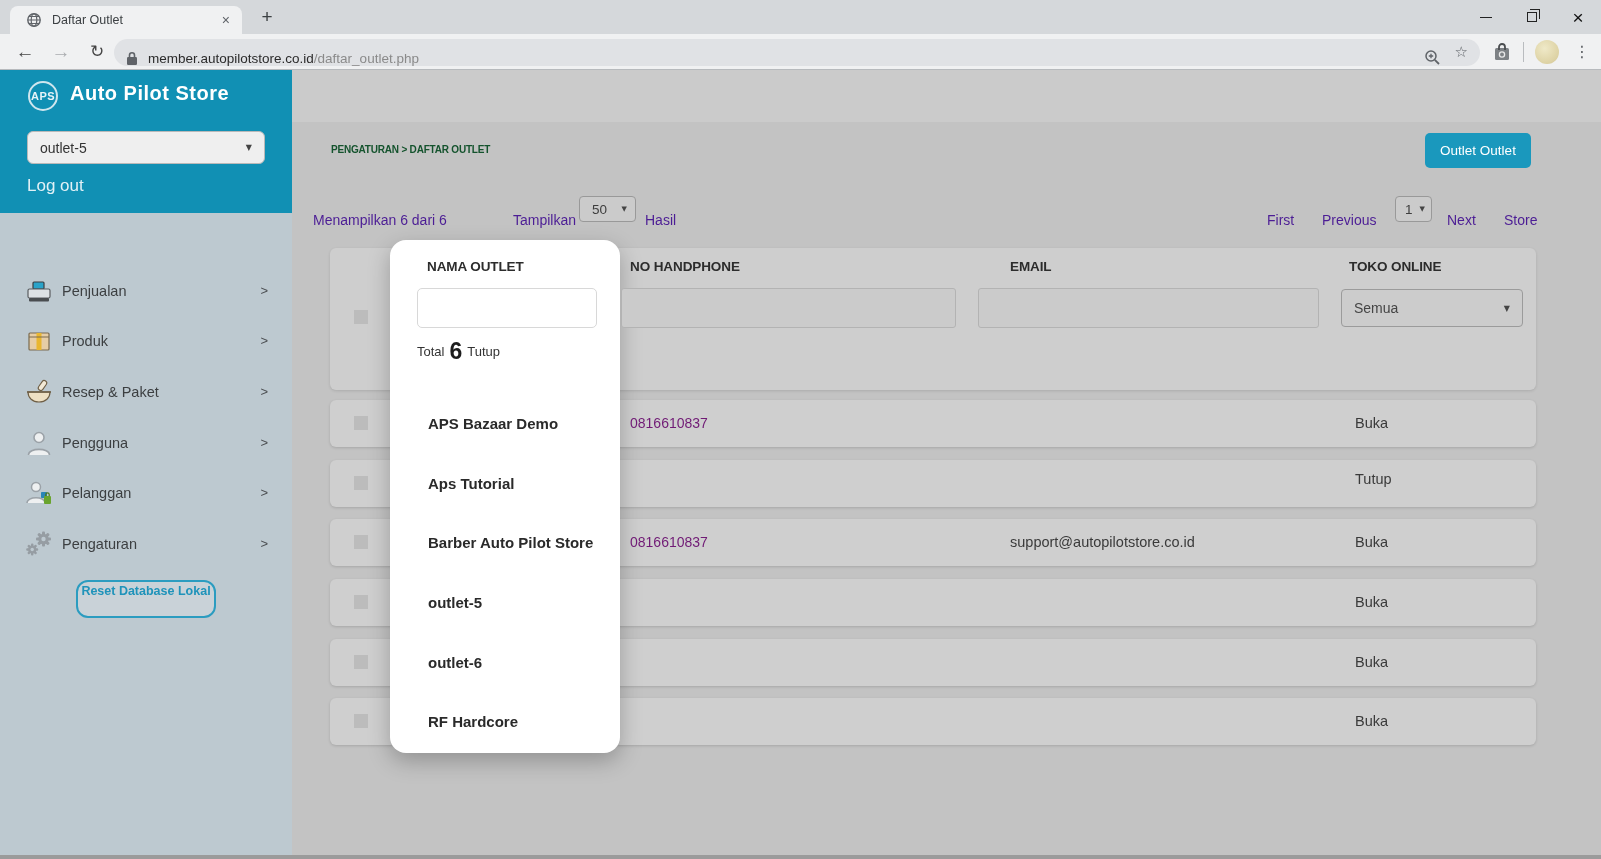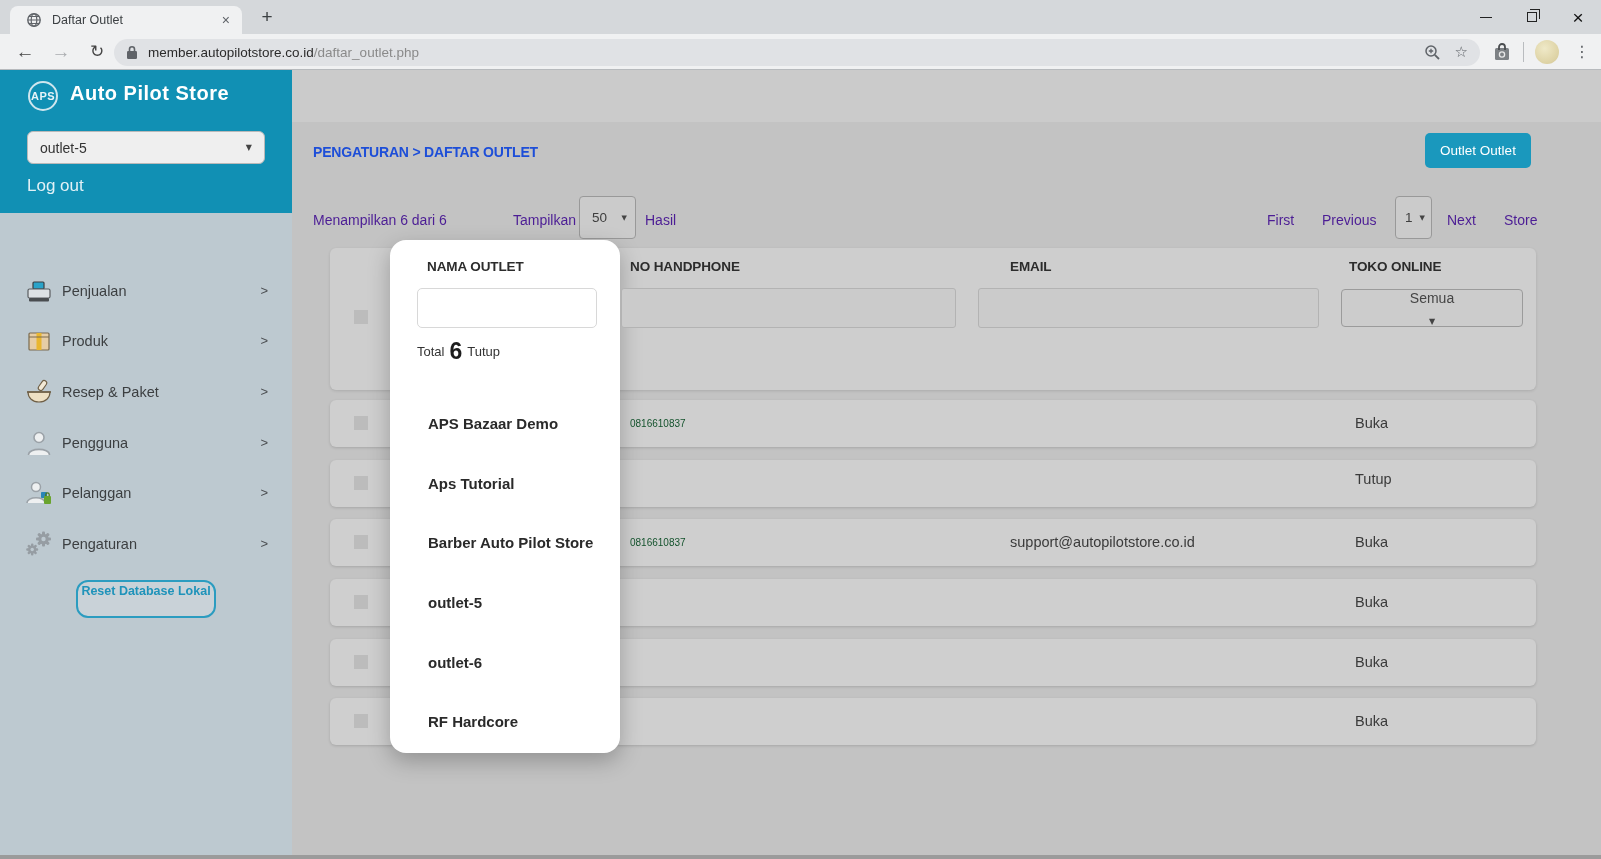--- a/index.html
+++ b/index.html
@@ -25,21 +25,21 @@
   .win-close-glyph { font-size:19px; line-height:19px; color:#111; }
 
   .toolbar { position:absolute; left:0; top:34px; width:1601px; height:36px; background:#f0f1f2;
              border-bottom:1px solid #b7babd; }
   .nav-btn { position:absolute; top:3px; width:30px; height:30px; text-align:center; line-height:30px;
              font-size:19px; color:#454545; }
   .nav-back { left:10px; }
   .nav-fwd { left:46px; color:#a9acaf; }
   .nav-reload { left:82px; font-size:17px; }
   .omnibox { position:absolute; left:114px; top:5px; width:1366px; height:27px; background:#e0e2e5;
-             border-radius:14px; display:flex; align-items:center; padding:0 12px; }
+             border-radius:14px; display:flex; align-items:flex-end; padding:0 12px; }
   .lock-icon { width:12px; height:15px; flex:0 0 auto; }
   .url-text { margin-left:10px; font-size:13.5px; flex:1 1 auto; white-space:nowrap; overflow:hidden; }
   .url-domain { color:#2b2b2b; }
   .url-path { color:#8a8a8a; }
   .omni-icon { flex:0 0 auto; margin-left:14px; font-size:15px; color:#5f6368; line-height:27px; }
   .ext-bag { position:absolute; left:1492px; top:8px; width:20px; height:20px; }
   .toolbar-sep { position:absolute; left:1523px; top:8px; width:0; height:20px; border-left:1px solid #b9bcbf; }
   .avatar { position:absolute; left:1535px; top:6px; width:24px; height:24px; border-radius:50%;
             background:radial-gradient(circle at 40% 35%, #efe9c8 0%, #ddd2a4 70%, #c9bd8d 100%); }
   .kebab { position:absolute; left:1572px; top:4px; width:20px; height:28px; text-align:center;
@@ -65,30 +65,30 @@
   .menu-label { position:absolute; left:62px; top:0; height:50px; line-height:50px; font-size:14.5px; color:#3c3f41; }
   .menu-chevron { position:absolute; right:24px; top:0; height:50px; line-height:50px; font-size:13px; color:#4c4f52; }
   .mi-0 { top:145px; } .mi-1 { top:196px; } .mi-2 { top:246px; } .mi-3 { top:297px; }
   .mi-4 { top:348px; } .mi-5 { top:398px; } .mi-6 { top:449px; }
   .reset-btn { position:absolute; left:76px; top:510px; width:140px; height:38px; border:2px solid #2b9cc0;
                border-radius:12px; color:#1f93ba; font-size:12.5px; font-weight:bold; text-align:center;
                line-height:19px; background:rgba(255,255,255,0.18); }
 
   
   .main-topband { position:absolute; left:292px; top:70px; width:1309px; height:52px; background:#cbcbcb; }
-  .breadcrumb { position:absolute; left:313px; top:144px; font-size:14px; font-weight:bold; color:#1d4ed8;
+  .breadcrumb { position:absolute; left:331px; top:144px; font-size:10px; font-weight:bold; color:#14532d;
                 letter-spacing:-0.2px; }
   .add-btn { position:absolute; left:1425px; top:133px; width:106px; height:35px; background:#1a98bd;
              border-radius:5px; color:#ffffff; font-size:13.5px; text-align:center; line-height:35px; }
 
   .ctrl-text { position:absolute; top:207px; font-size:14px; color:#4c1d95; line-height:27px; }
   .showing { left:313px; }
   .lbl-tampilkan { left:513px; }
   .lbl-hasil { left:645px; }
-  .mini-select { position:absolute; top:196px; height:43px; background:#cbcbcb; border:1px solid #999;
+  .mini-select { position:absolute; top:196px; height:26px; background:#cbcbcb; border:1px solid #999;
                  border-radius:4px; display:flex; align-items:center; font-size:13.5px; color:#3e3e3e; }
   .pagesize-select { left:579px; width:57px; padding:0 8px 0 12px; }
   .pagenum-select { left:1395px; width:37px; padding:0 6px 0 9px; }
   .mini-select .sel-text { flex:1 1 auto; }
   .mini-select .sel-arrow { font-size:7px; }
   .pg-first { left:1267px; } .pg-prev { left:1322px; } .pg-next { left:1447px; } .pg-last { left:1504px; }
 
   
   .header-card { position:absolute; left:330px; top:248px; width:1206px; height:142px; background:#cecece;
                  border-radius:6px; box-shadow:0 1px 3px rgba(0,0,0,0.12); z-index:1; }
@@ -97,33 +97,33 @@
   .col-header { position:absolute; top:259px; font-size:13.5px; font-weight:bold; color:#2c2c2c; z-index:3;
                 letter-spacing:-0.1px; }
   .ch-0 { left:427px; } .ch-1 { left:630px; } .ch-2 { left:1010px; } .ch-3 { left:1349px; }
   .filter-input { position:absolute; top:288px; height:40px; z-index:3; font-size:14px; color:#333;
                   font-family:"Liberation Sans", sans-serif; padding:0 8px; }
   .fi-name { left:417px; width:180px; background:#ffffff; border:1.5px solid #d8d8d8; border-radius:5px; }
   .fi-phone { left:621px; width:335px; background:#cbcbcb; border:1px solid #b3b3b3; border-radius:3px; }
   .fi-email { left:978px; width:341px; background:#cbcbcb; border:1px solid #b3b3b3; border-radius:3px; }
   .status-select { position:absolute; left:1341px; top:289px; width:182px; height:38px; background:#cccccc;
                    border:1.5px solid #9b9b9b; border-radius:4px; z-index:3; display:flex; align-items:center;
-                   padding:0 12px; font-size:14px; color:#454545;flex-direction:column; }
+                   padding:0 12px; font-size:14px; color:#454545; }
   .status-select .sel-text { flex:1 1 auto; }
   .checkbox { position:absolute; width:14px; height:14px; background:#bcbcbc; z-index:3; }
   .hdr-checkbox { left:354px; top:310px; }
   .total-line { position:absolute; left:417px; top:338px; z-index:3; font-size:13px; color:#333;
                 display:flex; align-items:center; }
   .total-count { font-size:23px; font-weight:bold; color:#1d1d1d; margin:0 5px; }
 
   .row-card { position:absolute; left:330px; width:1206px; height:47px; background:#cfcfcf; border-radius:6px;
               box-shadow:0 1px 3px rgba(0,0,0,0.15); z-index:1; }
   .cell { position:absolute; height:47px; line-height:47px; z-index:3; white-space:nowrap; }
   .cell-name { left:428px; font-size:15px; font-weight:bold; color:#2a2a2a; }
-  .cell-phone { left:630px; font-size:10px; color:#14532d; }
+  .cell-phone { left:630px; font-size:14px; color:#701a75; }
   .cell-email { left:1010px; font-size:14.5px; color:#3a3a3a; }
   .cell-status { left:1355px; font-size:14.5px; color:#3a3a3a; }
 
   .bottom-strip { position:absolute; left:0; top:855px; width:1601px; height:4px; background:#9b9b9b; z-index:5; }
 </style>
 </head>
 <body>
 
 <div class="stage">
 

